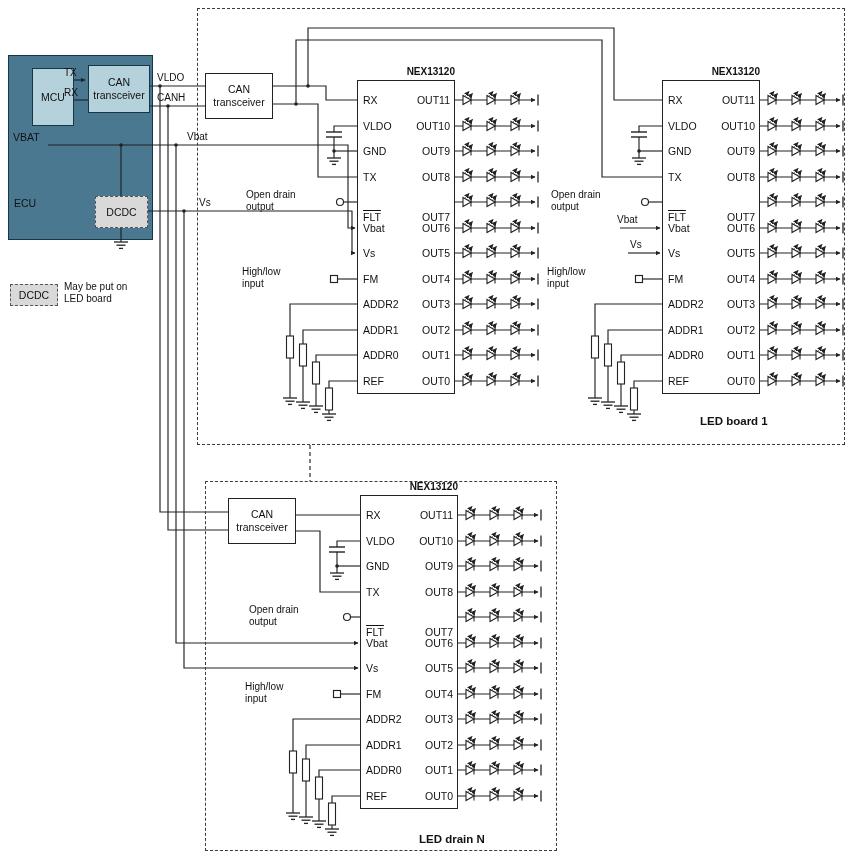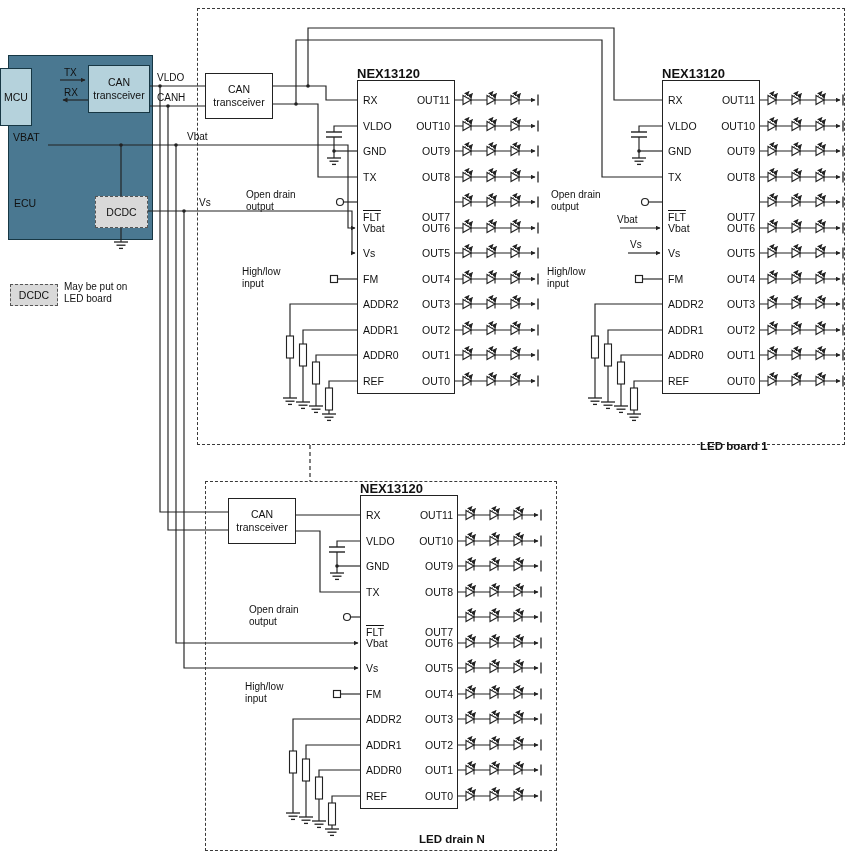--- a/index.html
+++ b/index.html
@@ -11,21 +11,21 @@
   .fillbox{position:absolute;border:1.3px solid #173744;background:#b5d2dc}
   .wbox{position:absolute;border:1.3px solid #222;background:#fff}
   .dashbox{position:absolute;border:1.4px dashed #555;background:#d9d9d9}
   .boardrect{position:absolute;border:1.6px dashed #3a3a3a;background:transparent}
   .ctext{display:flex;align-items:center;justify-content:center;text-align:center;font-size:10.5px;line-height:1.2;white-space:pre-line}
   .lbl{position:absolute;font-size:10.5px;line-height:1.18;white-space:pre-line}
   .small{font-size:10px}
   .bold{font-weight:bold}
   .right{text-align:left}
   .chip{position:absolute;width:98px;height:332px}
-  .ctitle{position:absolute;top:0;left:0;width:100%;text-align:left;font-size:13px;font-weight:bold}
+  .ctitle{position:absolute;top:0;left:0;width:100%;text-align:right;font-size:10px;font-weight:bold}
   .cbody{position:absolute;top:14px;left:0;width:98px;height:314px;border:1.3px solid #222;background:#fff}
   .pin{position:absolute;font-size:10.5px;height:14px;line-height:14px;z-index:3}
   .pl{left:6px}
   .pr{right:5px;text-align:right}
   .ov{text-decoration:overline}
   .r0{top:27px}.r1{top:53px}.r2{top:78px}.r3{top:104px}.r4{top:144px}.r5{top:155px}
   .r6{top:180px}.r7{top:206px}.r8{top:231px}.r9{top:257px}.r10{top:282px}.r11{top:308px}
 </style>
 </head>
 <body>
@@ -233,21 +233,21 @@
         <circle cx="121" cy="145" r="1.8"></circle>
         <circle cx="308" cy="86" r="1.8"></circle>
         <circle cx="296" cy="104" r="1.8"></circle>
         <circle cx="334" cy="151" r="1.8"></circle>
         <circle cx="639" cy="151" r="1.8"></circle>
         <circle cx="337" cy="566" r="1.8"></circle>
       </g>
     </g>
   </svg>
 
-  <div class="fillbox ctext" style="left:0;top:68px;width:32px;height:58px">MCU</div>
+  <div class="fillbox ctext" style="left:32px;top:68px;width:42px;height:58px">MCU</div>
   <div class="fillbox ctext" style="left:88px;top:65px;width:62px;height:48px">CAN
 transceiver</div>
   <div class="dashbox ctext" style="left:95px;top:196px;width:53px;height:32px">DCDC</div>
   <div class="dashbox ctext" style="left:10px;top:284px;width:48px;height:22px">DCDC</div>
   <div class="wbox ctext" style="left:205px;top:73px;width:68px;height:46px">CAN
 transceiver</div>
   <div class="wbox ctext" style="left:228px;top:498px;width:68px;height:46px">CAN
 transceiver</div>
   <div class="boardrect" style="left:197px;top:8px;width:648px;height:437px"></div>
   <div class="boardrect" style="left:205px;top:481px;width:352px;height:370px"></div>
@@ -359,16 +359,16 @@
   <div class="lbl small right" style="left:547px;top:266px;width:84px">High/low
 input</div>
   <div class="lbl small right" style="left:249px;top:604px;width:90px">Open drain
 output</div>
   <div class="lbl small right" style="left:245px;top:681px;width:84px">High/low
 input</div>
 
   <div class="lbl small" style="left:617px;top:214px">Vbat</div>
   <div class="lbl small" style="left:630px;top:239px">Vs</div>
 
-  <div class="lbl bold right" style="left:700px;top:440px;width:138px;font-size:11.5px">LED board 1</div>
+  <div class="lbl bold right" style="left:700px;top:415px;width:138px;font-size:11.5px">LED board 1</div>
   <div class="lbl bold right" style="left:419px;top:833px;width:130px;font-size:11.5px">LED drain N</div>
 
 </div>
 
 </body></html>

